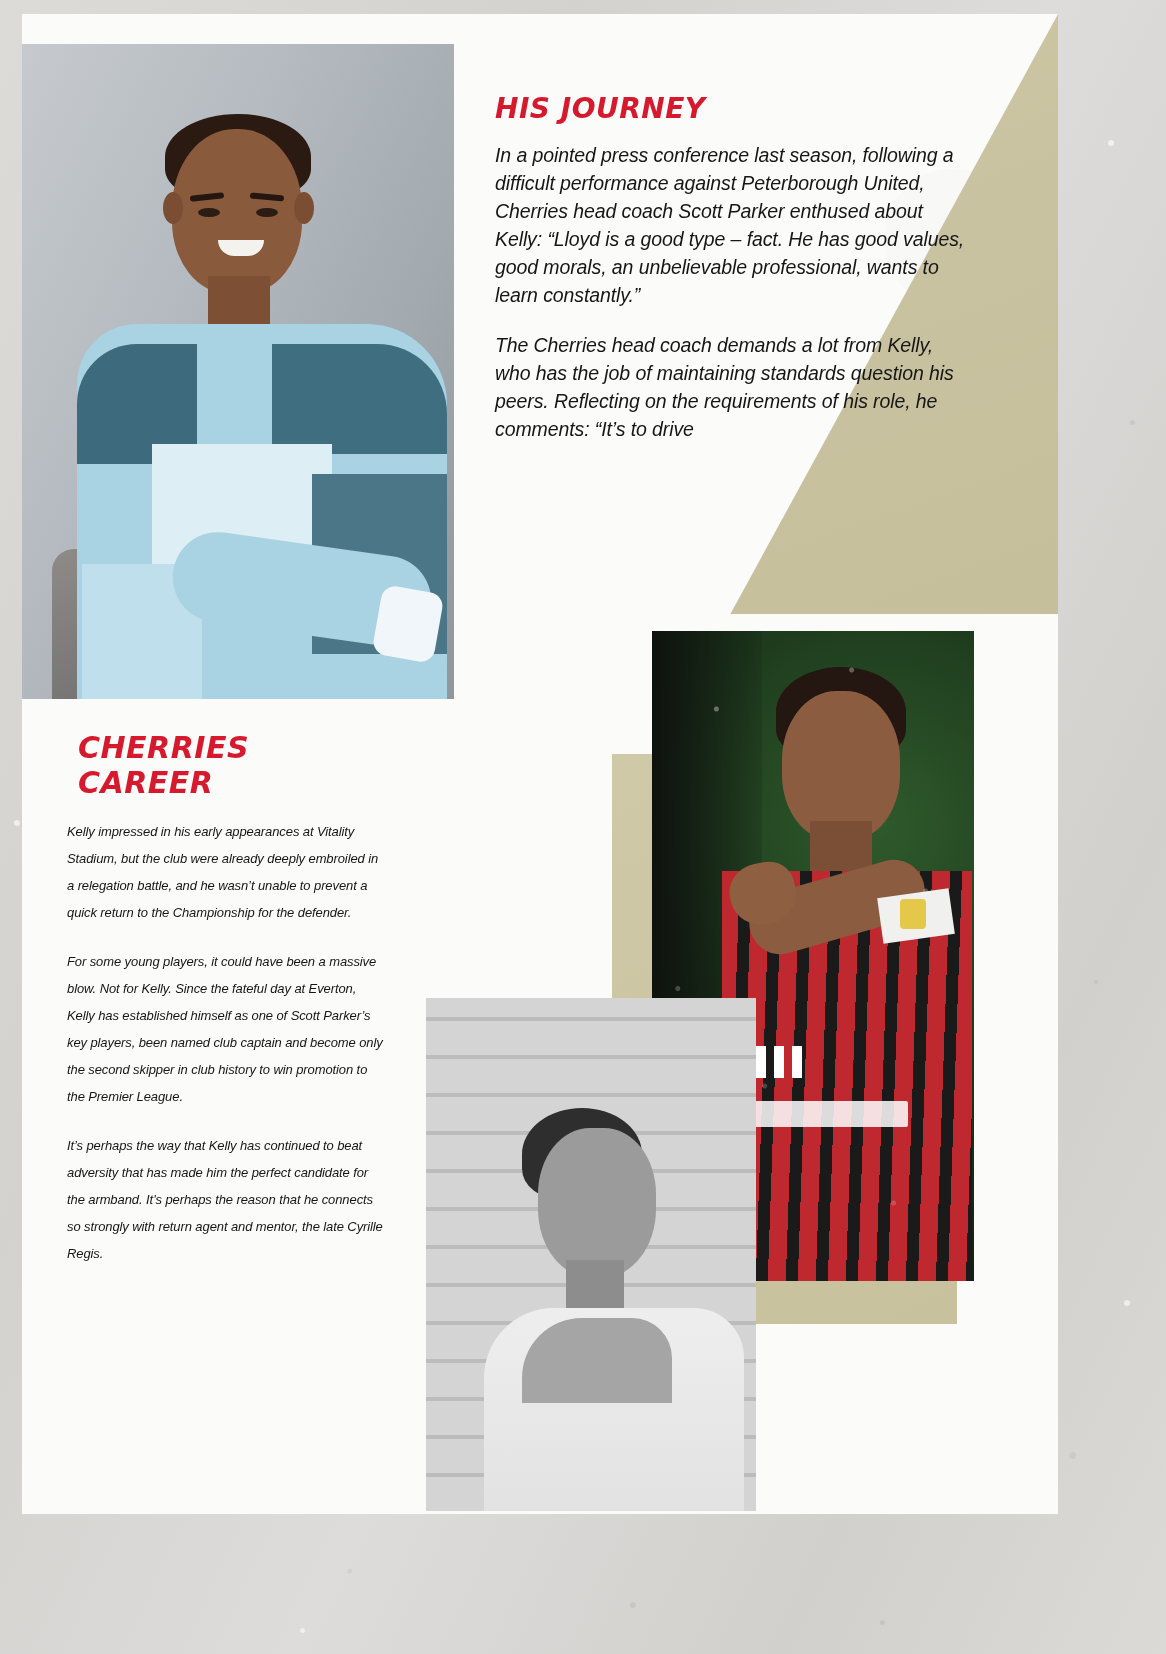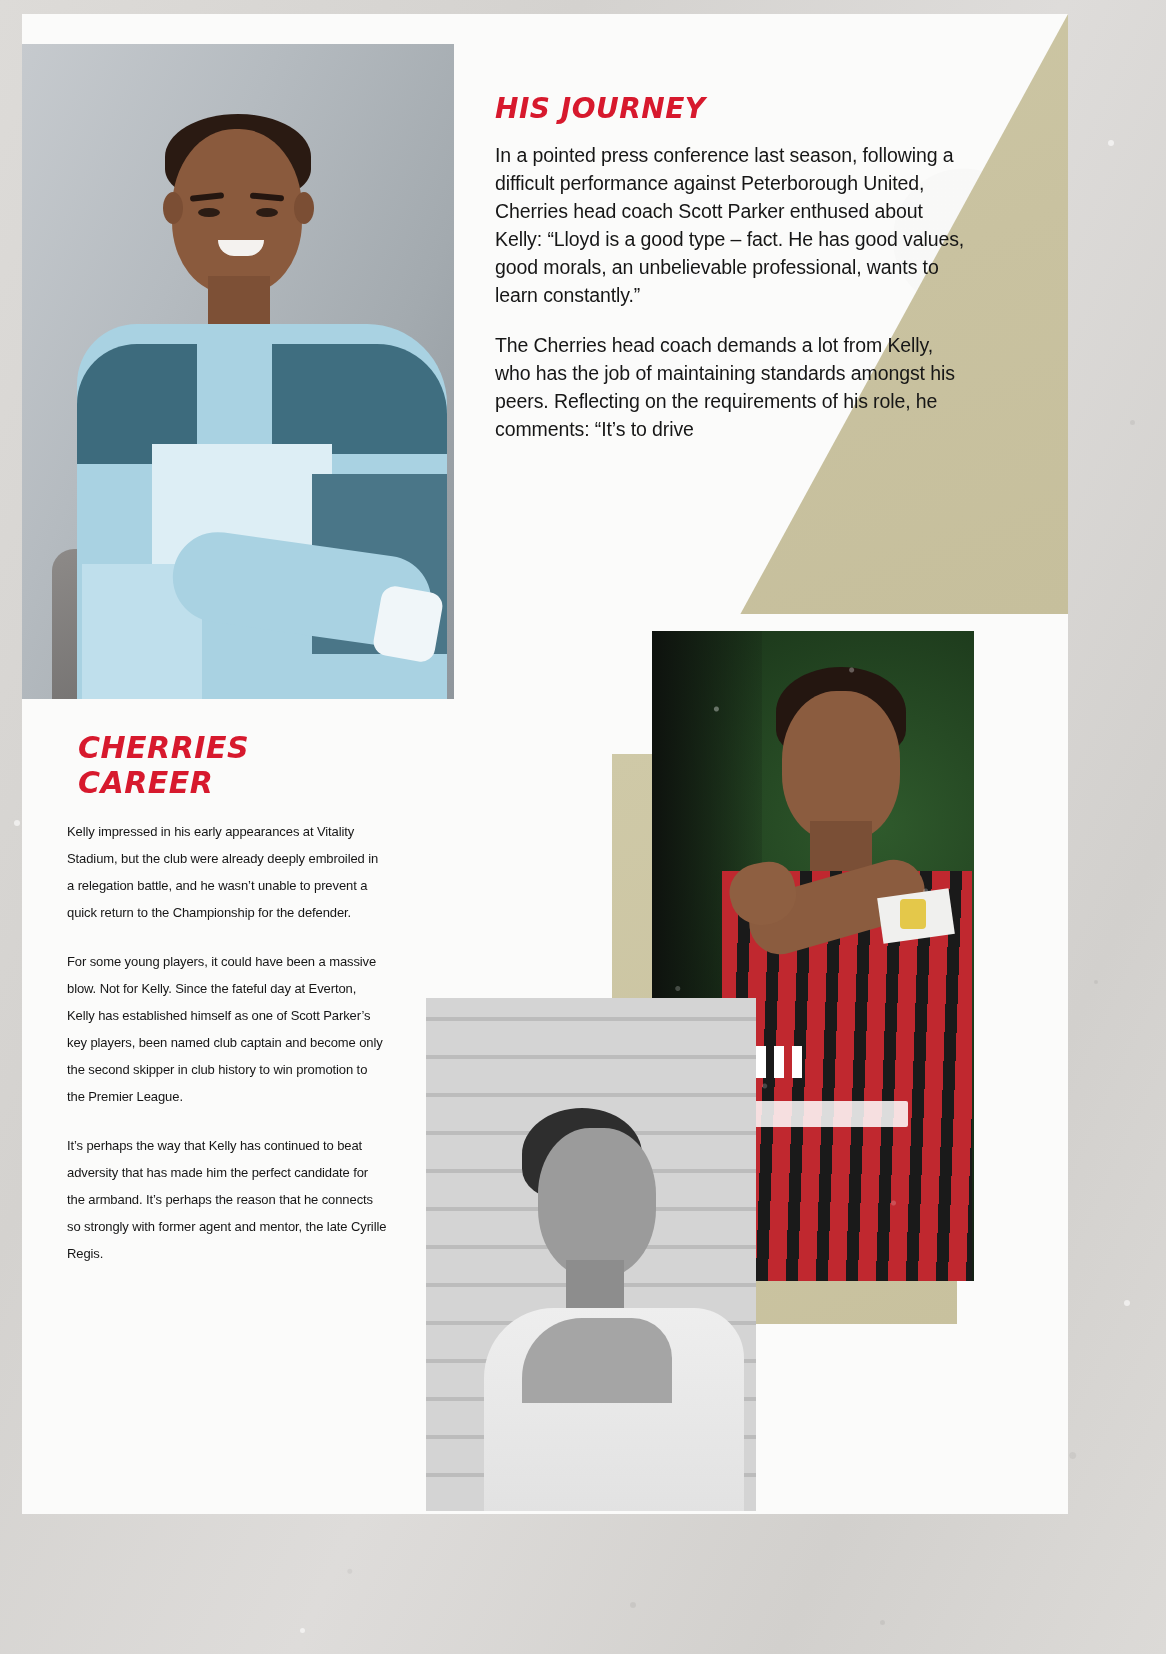--- a/index.html
+++ b/index.html
@@ -36,21 +36,20 @@
 
   
   .sheet {
     position: absolute;
     left: 22px;
     top: 14px;
     width: 1036px;
     height: 1500px;
     background: #fbfbfa;
     box-shadow: 0 0 0 0 rgba(0,0,0,0);
-    padding-left: 10px;
   }
   .sheet-texture {
     position: absolute;
     inset: 0;
     background:
       radial-gradient(circle at 20% 30%, rgba(0,0,0,0.018) 0 60px, transparent 61px),
       radial-gradient(circle at 70% 80%, rgba(0,0,0,0.015) 0 90px, transparent 91px),
       radial-gradient(circle at 90% 15%, rgba(0,0,0,0.012) 0 70px, transparent 71px);
     pointer-events: none;
   }
@@ -233,20 +232,21 @@
     margin: 0 0 16px 0;
     text-transform: uppercase;
   }
   .col-left h2.kicker { font-size: 30px; margin-bottom: 18px; margin-left: 11px; }
   p.body {
     margin: 0 0 22px 0;
     color: #161616;
     font-size: 19.5px;
     line-height: 28px;
     letter-spacing: -0.1px;
+    font-style: italic;
   }
   .col-left p.body {
     font-size: 13px;
     line-height: 27px;
     margin-bottom: 22px;
   }
 </style>
 </head>
 <body>
 
@@ -312,22 +312,22 @@
     <div class="pr-hair"></div>
     <div class="pr-head"></div>
     <div class="pr-neck"></div>
     <div class="pr-body"></div>
     <div class="pr-shoulder"></div>
   </div>
 
   <div class="col-right">
     <h2 class="kicker">HIS JOURNEY</h2>
     <p class="body">In a pointed press conference last season, following a difficult performance against Peterborough United, Cherries head coach Scott Parker enthused about Kelly: “Lloyd is a good type – fact. He has good values, good morals, an unbelievable professional, wants to learn constantly.”</p>
-    <p class="body">The Cherries head coach demands a lot from Kelly, who has the job of maintaining standards amongst his peers. Reflecting on the requirements of his role, he comments: “It’s to drive</p>
+    <p class="body">The Cherries head coach demands a lot from Kelly, who has the job of maintaining standards question his peers. Reflecting on the requirements of his role, he comments: “It’s to drive</p>
   </div>
 
   <div class="col-left">
     <h2 class="kicker">CHERRIES CAREER</h2>
     <p class="body">Kelly impressed in his early appearances at Vitality Stadium, but the club were already deeply embroiled in a relegation battle, and he wasn’t unable to prevent a quick return to the Championship for the defender.</p>
     <p class="body">For some young players, it could have been a massive blow. Not for Kelly. Since the fateful day at Everton, Kelly has established himself as one of Scott Parker’s key players, been named club captain and become only the second skipper in club history to win promotion to the Premier League.</p>
-    <p class="body">It’s perhaps the way that Kelly has continued to beat adversity that has made him the perfect candidate for the armband. It’s perhaps the reason that he connects so strongly with former agent and mentor, the late Cyrille Regis.</p>
+    <p class="body">It’s perhaps the way that Kelly has continued to beat adversity that has made him the perfect candidate for the armband. It’s perhaps the reason that he connects so strongly with return agent and mentor, the late Cyrille Regis.</p>
   </div>
 </div>
 
 </body></html>

